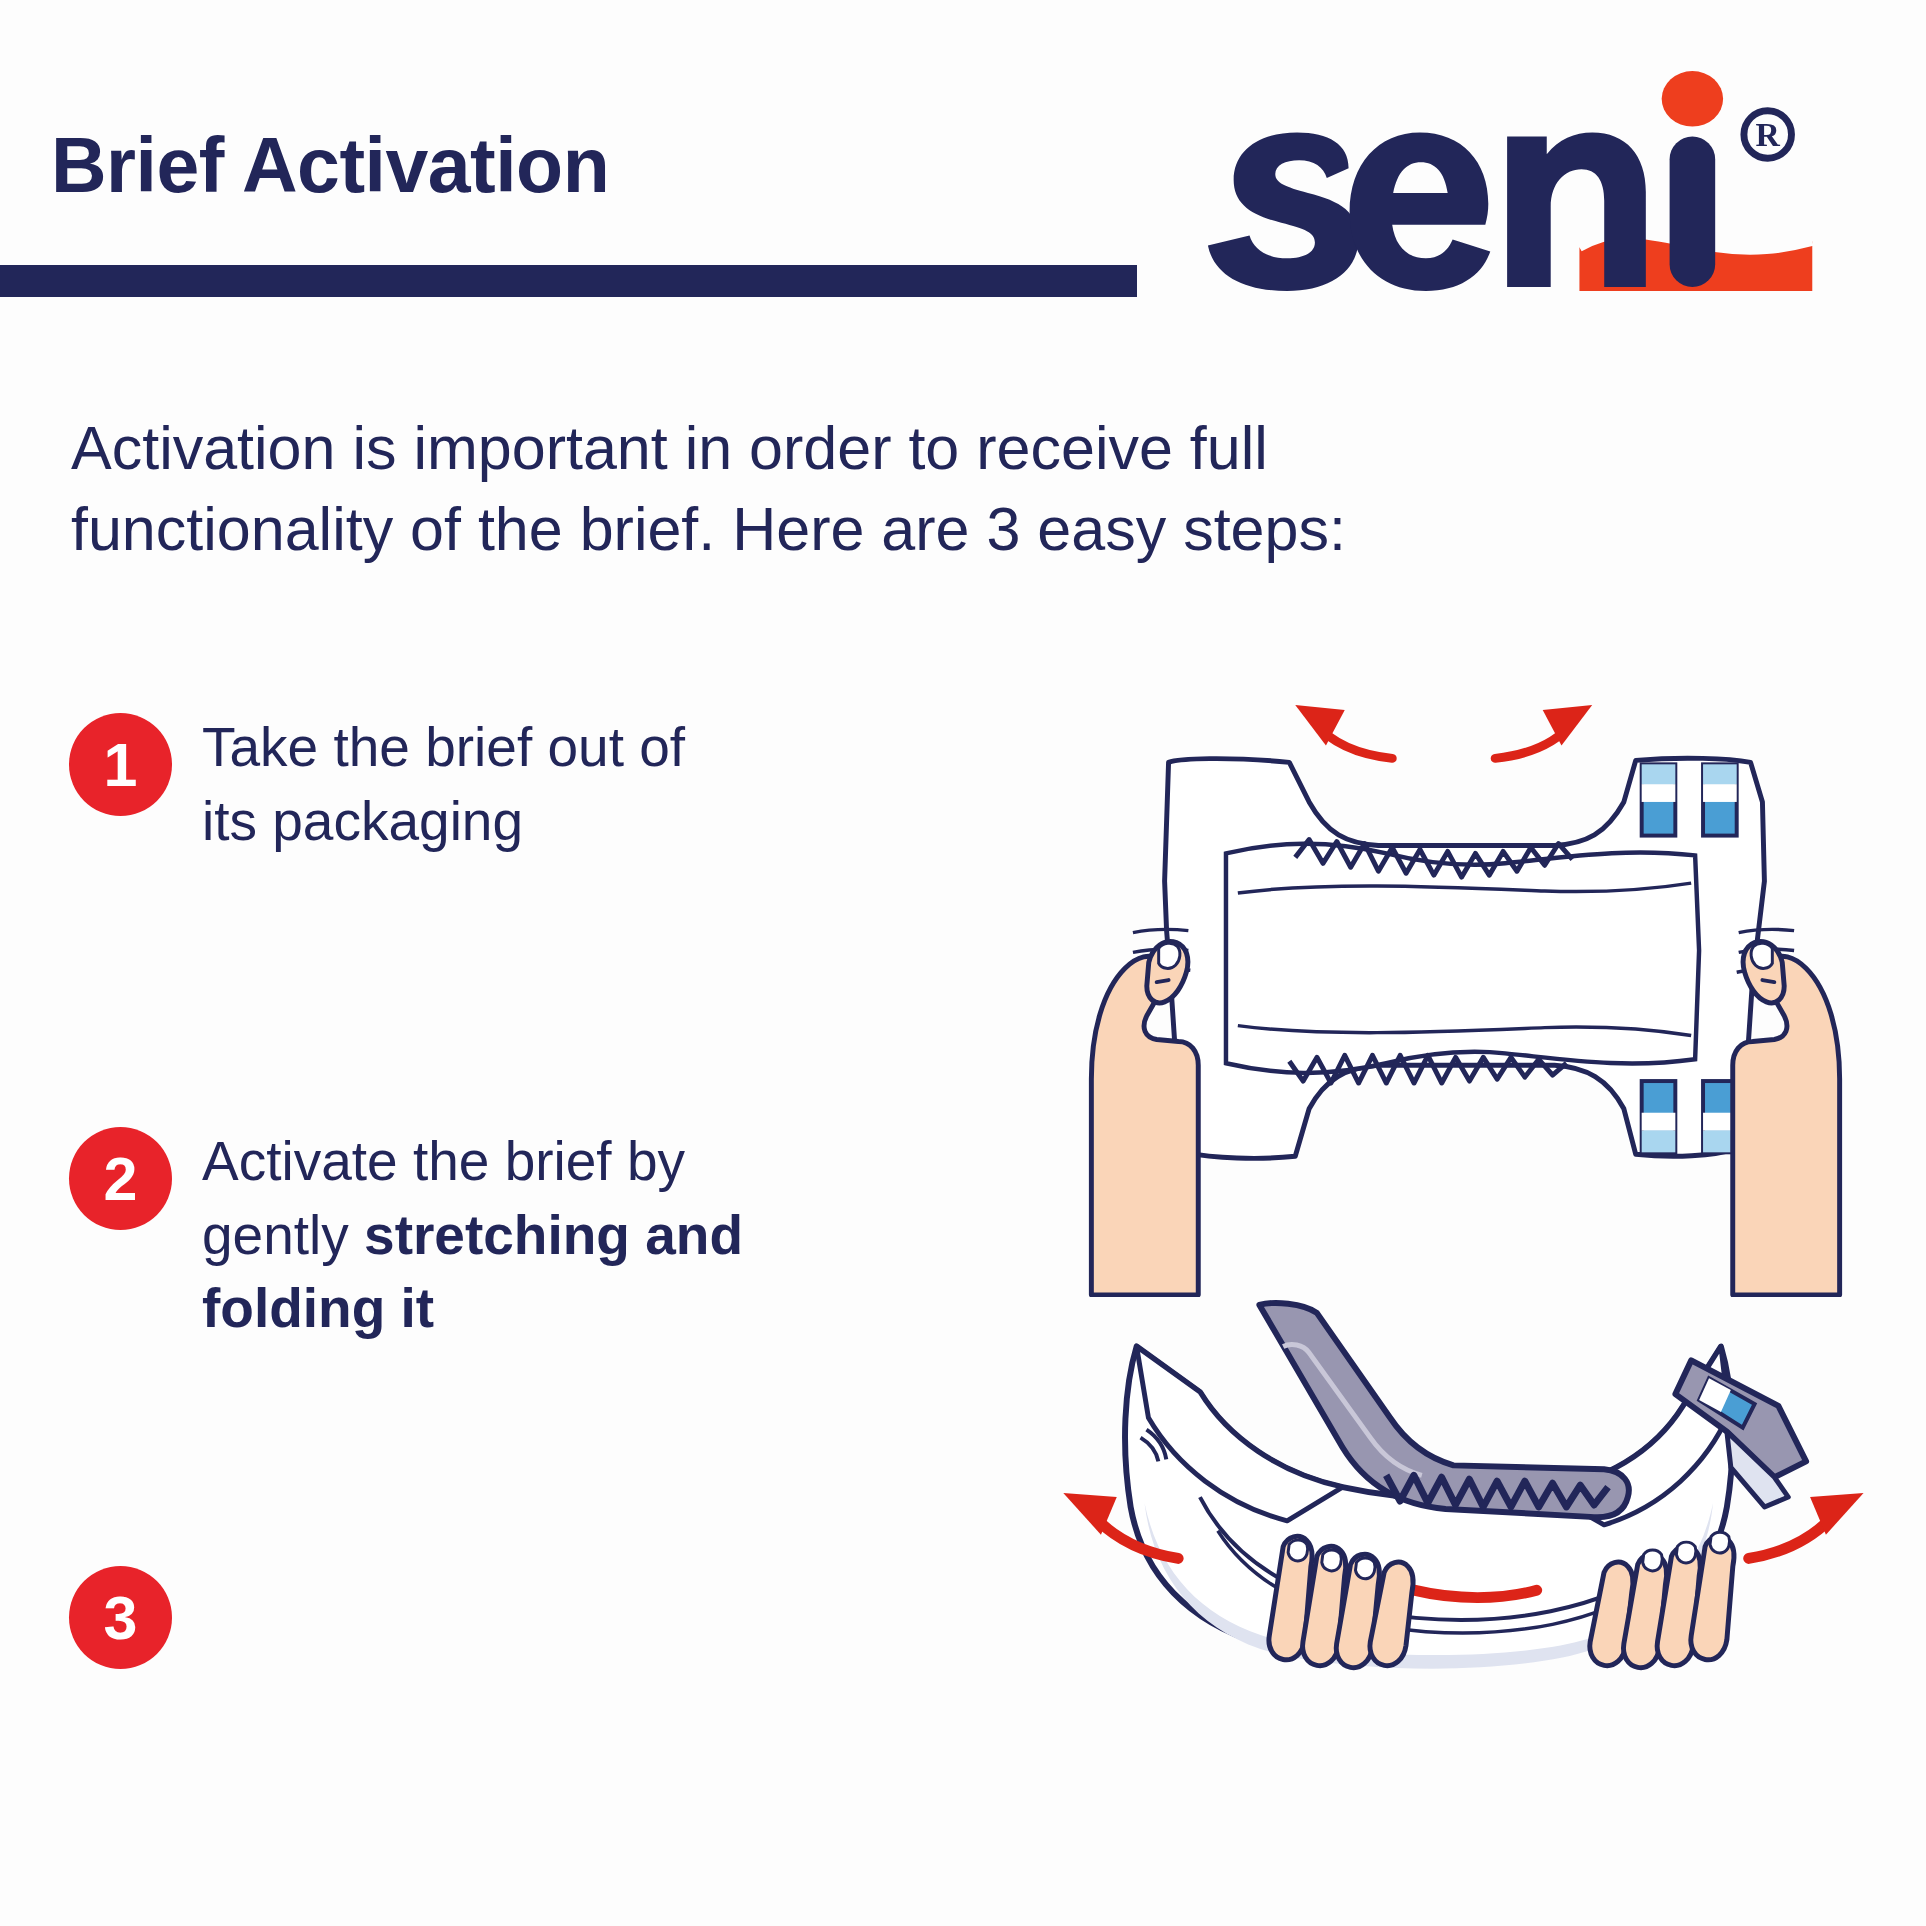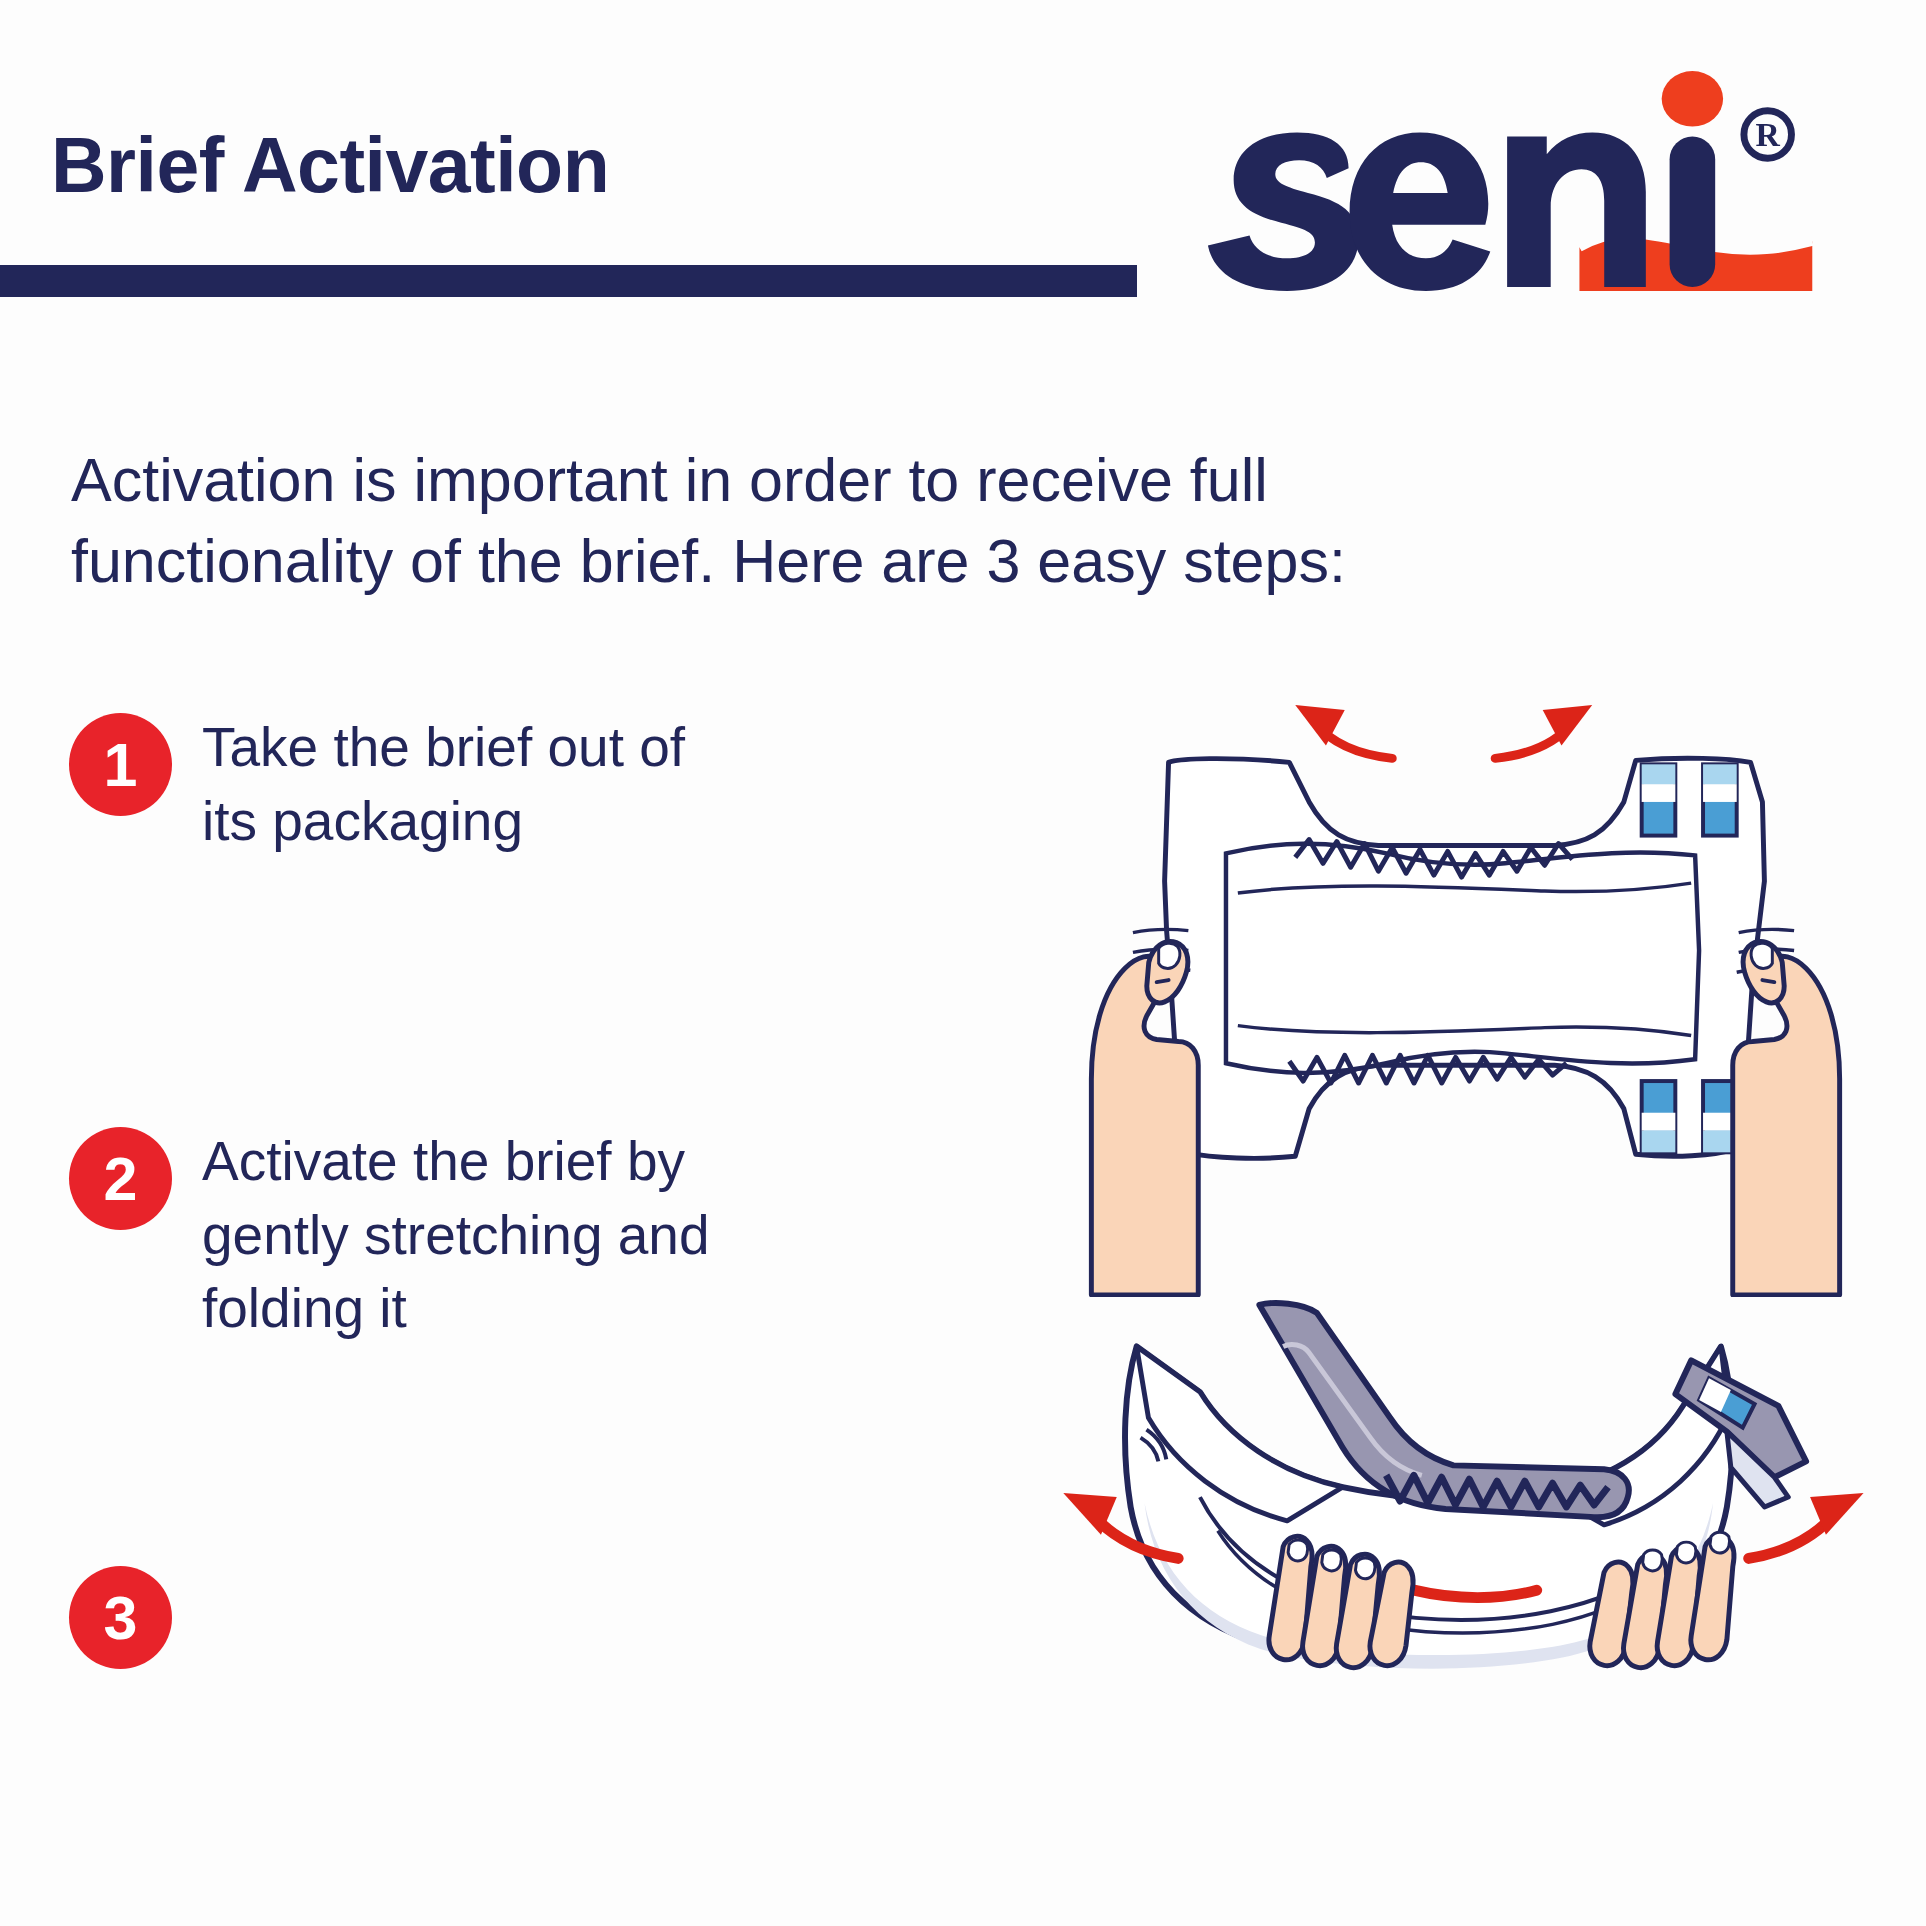--- a/index.html
+++ b/index.html
@@ -50,21 +50,21 @@
     top: 71px;
     width: 644px;
     height: 228px;
   }
   #logo svg { display: block; }
 
   
   #intro {
     position: absolute;
     left: 71px;
-    top: 440px;
+    top: 408px;
     width: 1406px;
     font-size: 61px;
     line-height: 1.32;
     color: #222659;
     font-weight: 400;
   }
 
   
   #steps {
     position: absolute;
@@ -97,21 +97,21 @@
     margin-top: 8px;
   }
   .step-text {
     margin-left: 30px;
     font-size: 55px;
     line-height: 1.34;
     color: #222659;
     font-weight: 400;
     padding-top: 6px;
   }
-  .step-text b { font-weight: 400; text-align: right; }
+  .step-text b { font-weight: 700; text-align: right; }
 
   
   #illo-stretch {
     position: absolute;
     left: 1030px;
     top: 683px;
     width: 871px;
     height: 614px;
   }
   #illo-fold {

